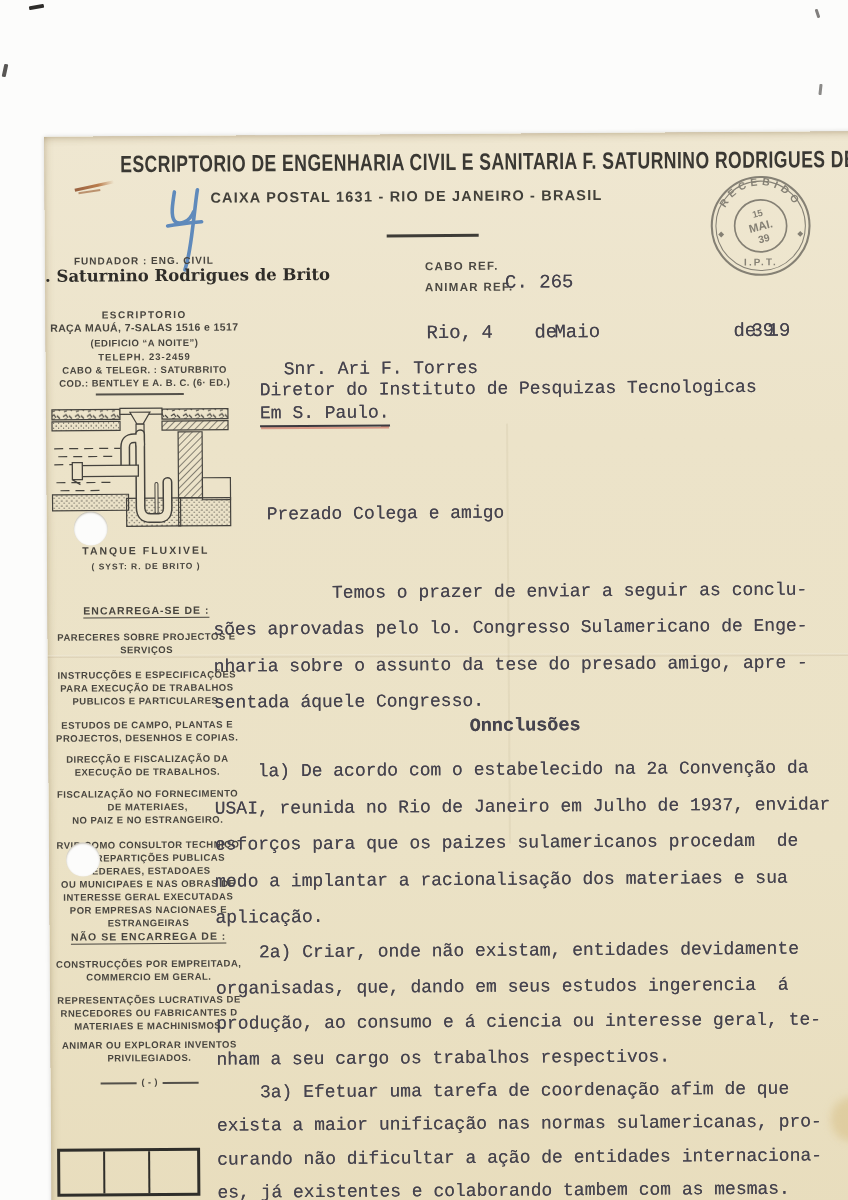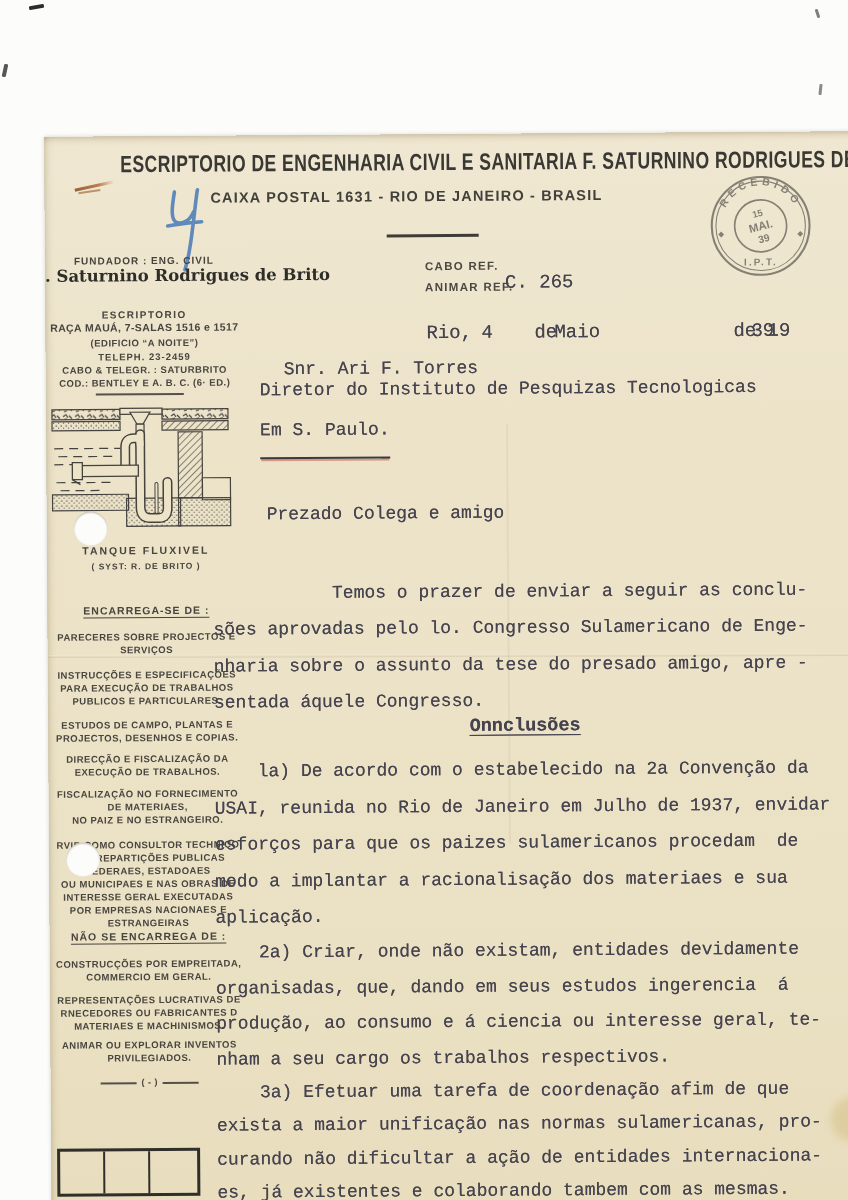--- a/index.html
+++ b/index.html
@@ -92,30 +92,30 @@
   .rl1{left:380px;top:126px;}
   .rl2{left:380px;top:147px;}
   .ref-val{position:absolute;left:460px;top:138px;font-size:19px;}
   .dl{position:absolute;top:188px;font-size:19px;}
   .dl-city{left:381px;} .dl-day{left:436px;} .dl-de1{left:489px;}
   .dl-month{left:509px;} .dl-de2{left:688px;} .dl-year{left:706px;}
 
   .rcp{position:absolute;font-size:18px;white-space:nowrap;}
   .rcp1{left:238px;top:224px;}
   .rcp2{left:214px;top:245px;}
-  .rcp3{left:214px;top:285px;border-bottom:2px solid #3c3a40;
-        box-shadow:0 3px 0 -1px rgba(190,60,50,.45);padding-bottom:17px;}
+  .rcp3{left:214px;top:268px;border-bottom:2px solid #3c3a40;
+        box-shadow:0 3px 0 -1px rgba(190,60,50,.45);padding-bottom:2px;}
 
   .salutation{position:absolute;left:220px;top:369px;font-size:18px;}
 
   .para{position:absolute;left:166px;width:640px;font-size:18px;white-space:pre;}
   .p1{top:440px;line-height:36.4px;}
   .heading{position:absolute;left:166px;top:582px;width:622px;text-align:center;
            font-size:18.5px;font-weight:700;}
-  .heading span{text-decoration:underline;text-underline-offset:4px;}
+  .heading span{text-underline-offset:4px;}
   .p1a{top:618px;line-height:36.6px;}
   .p2a{top:800px;line-height:35.6px;}
   .p3a{top:941px;line-height:33.4px;}
 </style>
 </head>
 <body>
 
 <div class="stage">
 
   <div class="artifact a1"></div>

